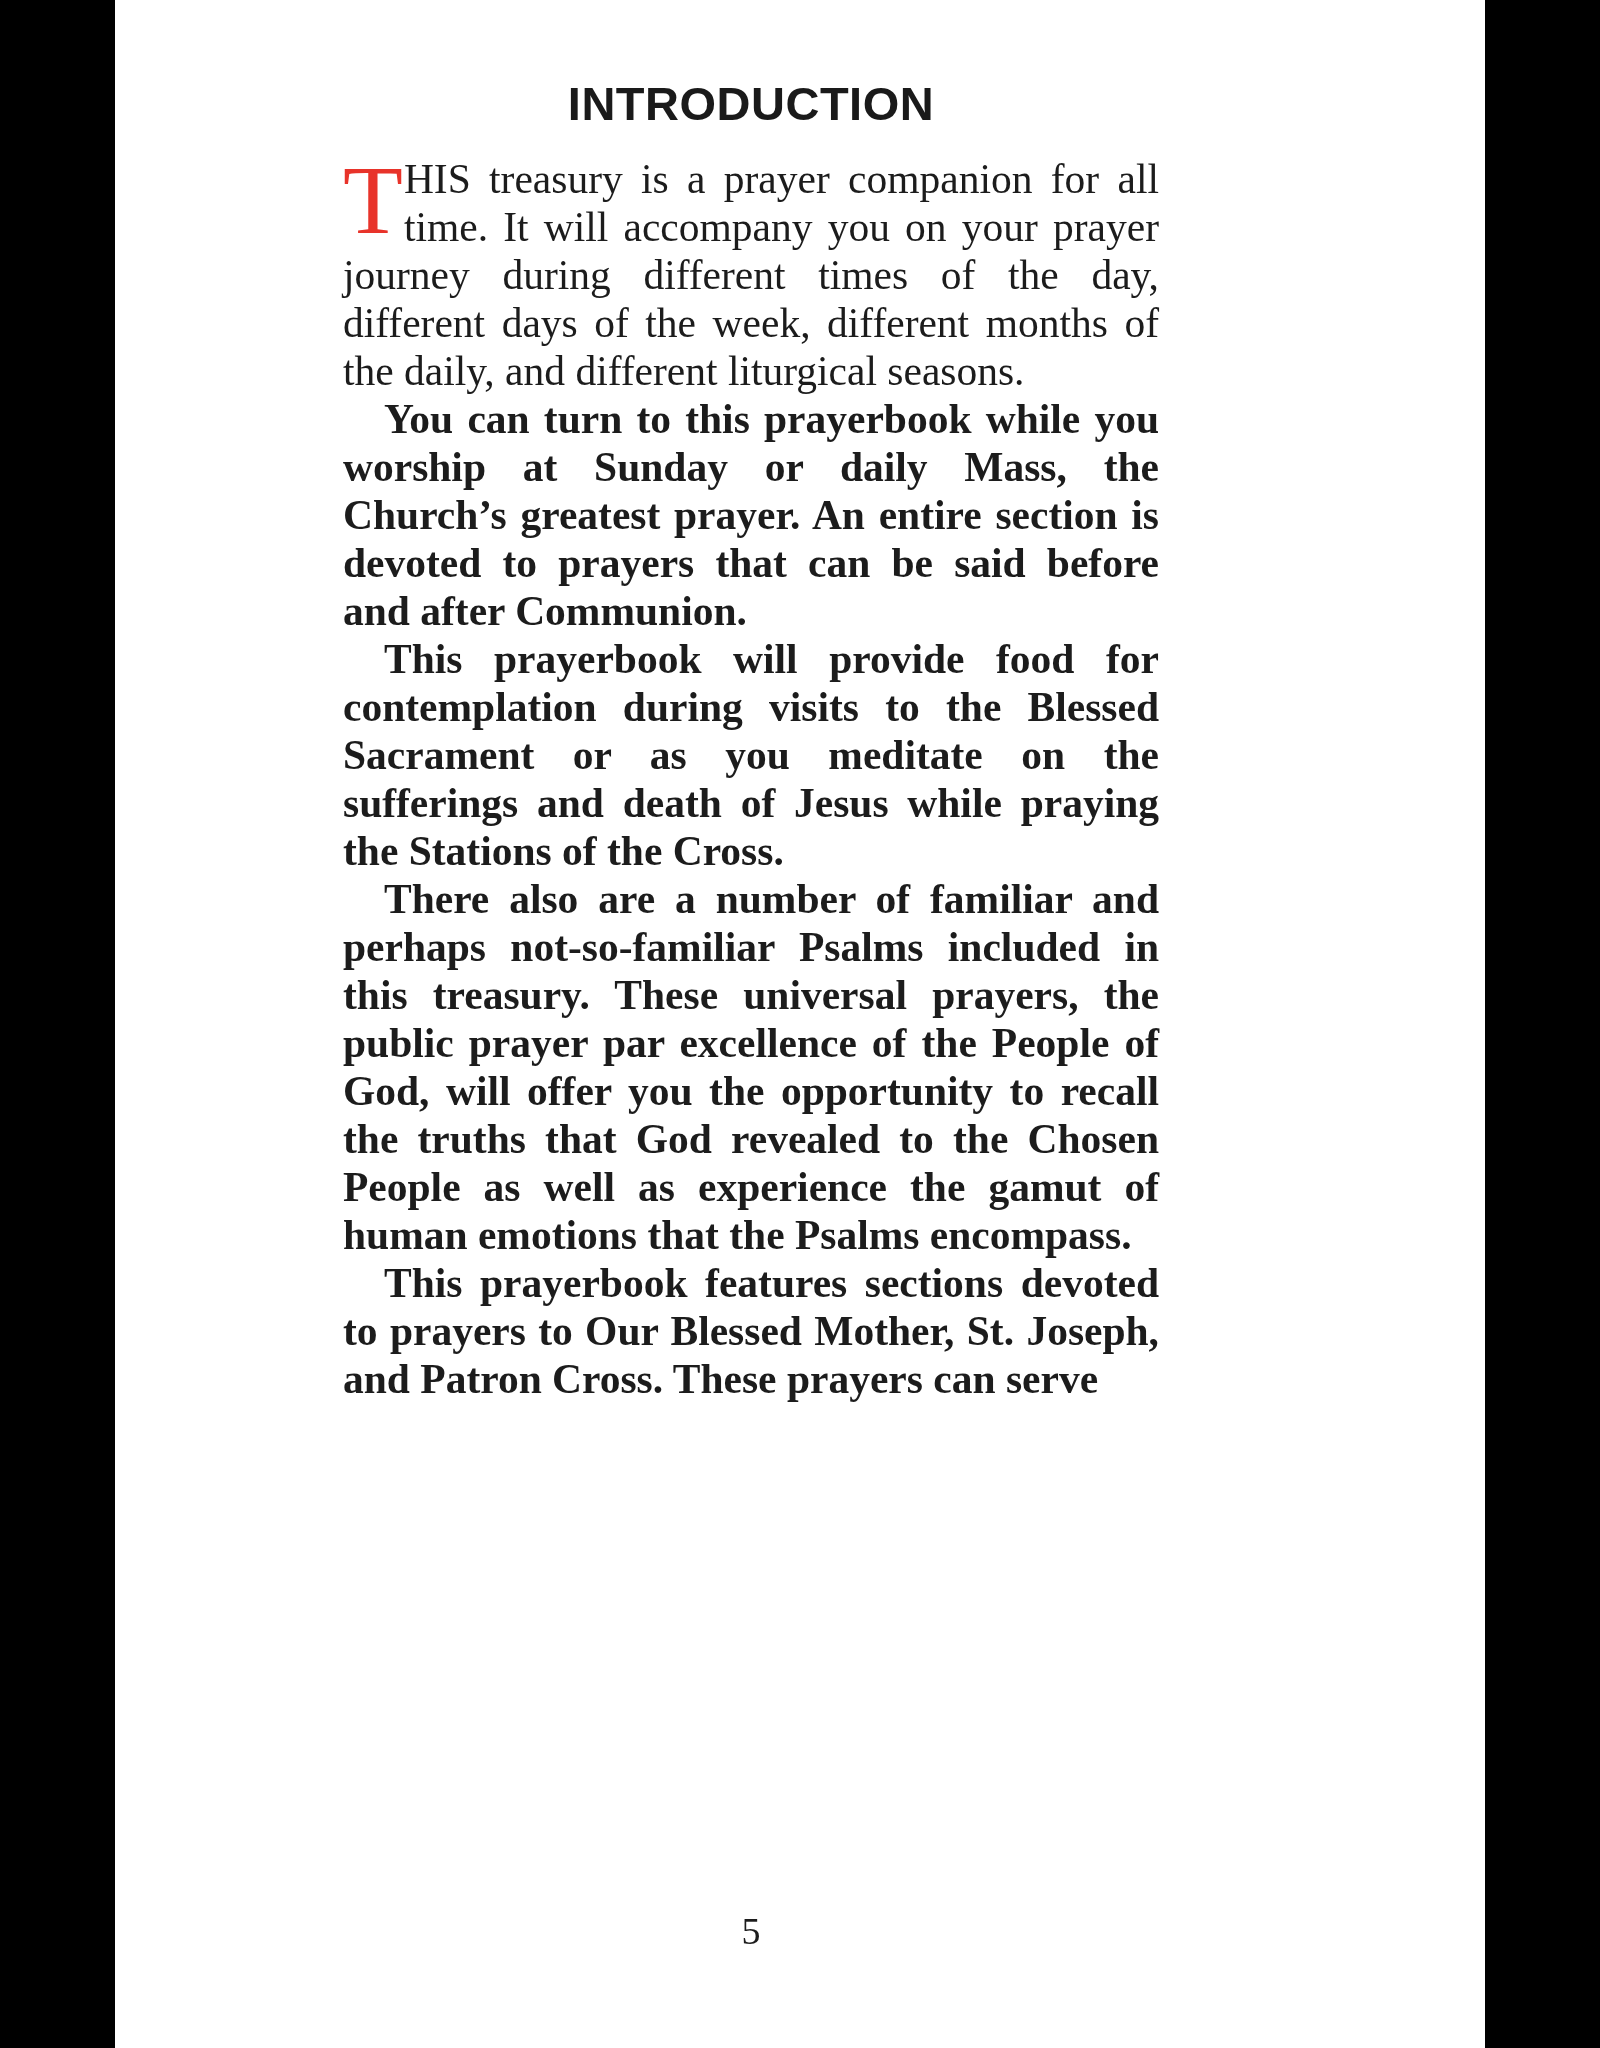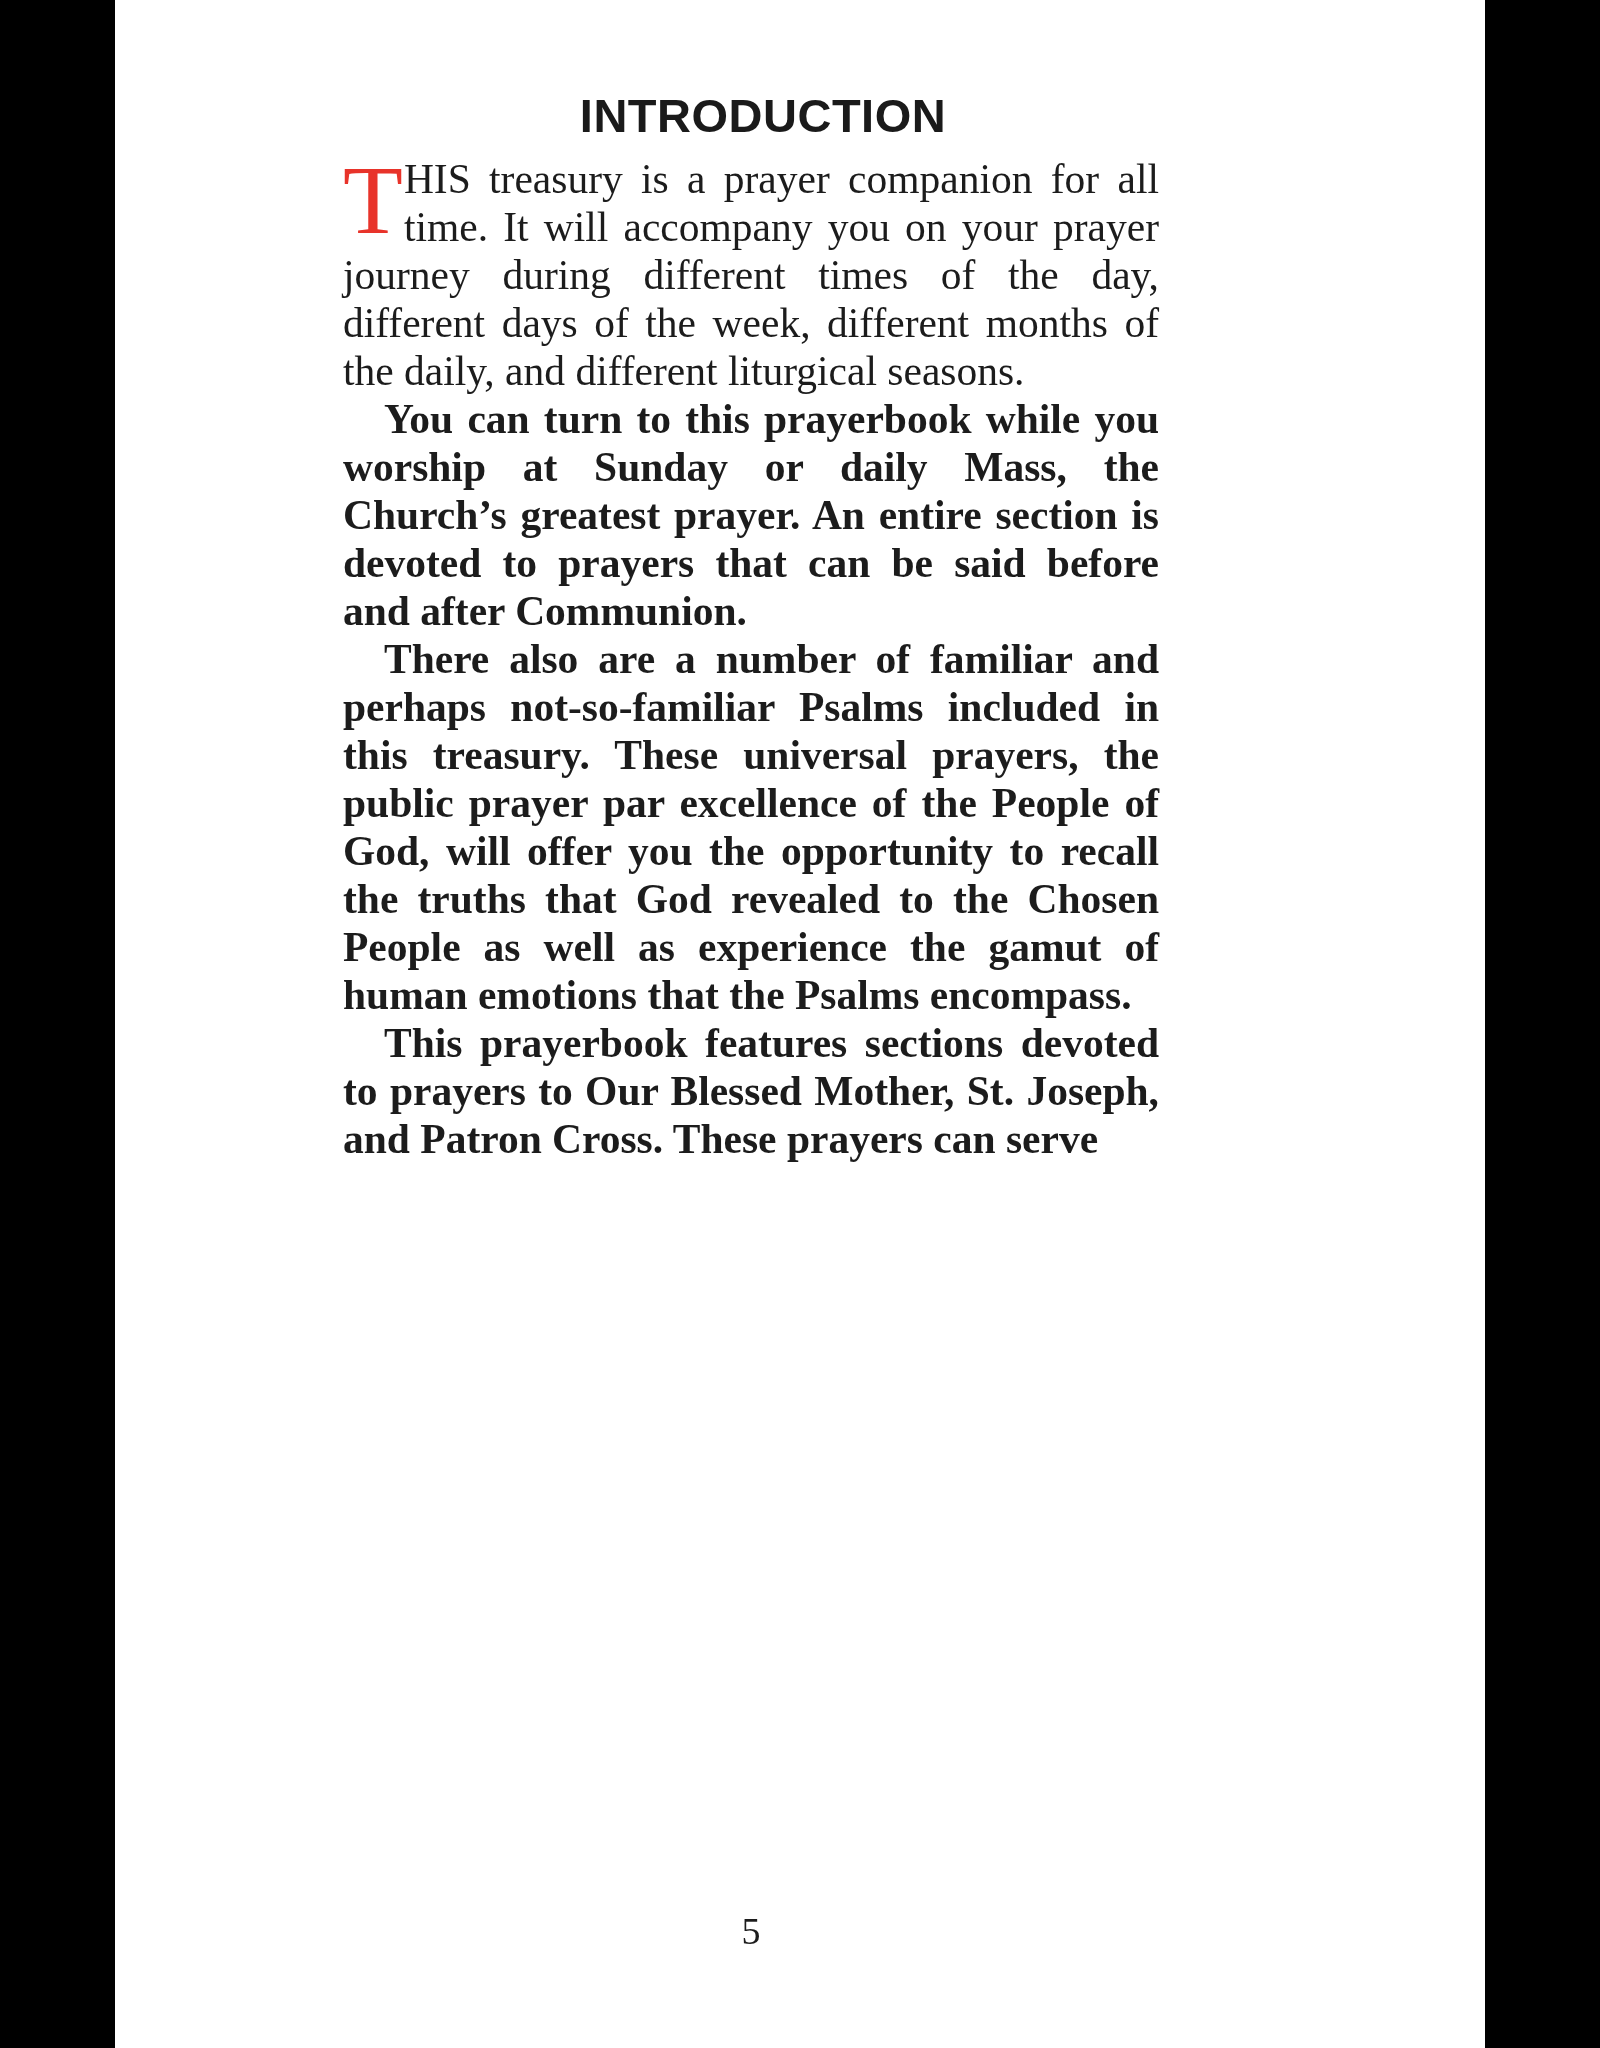--- a/index.html
+++ b/index.html
@@ -31,21 +31,21 @@
     padding: 0;
   }
   .page-inner {
     position: absolute;
     left: 228px;
     top: 0;
     width: 816px;
     height: 2048px;
   }
   .page-title {
-    margin: 12px;
+    margin: 0;
     padding: 0;
     position: absolute;
     top: 80px;
     left: 0;
     width: 816px;
     text-align: center;
     font-family: "Liberation Sans", sans-serif;
     font-weight: bold;
     font-size: 47px;
     letter-spacing: 0.5px;
@@ -120,20 +120,21 @@
     <div class="page-inner">
 
       <h1 class="page-title">INTRODUCTION</h1>
 
       <div class="body-text">
 
         <p class="first-para"><span class="dropcap">T</span><span>HIS treasury is a prayer companion for all time. It will accompany you on your prayer journey during different times of the day, different days of the week, different months of the daily, and different liturgical seasons.</span></p>
 
         <p class="indent">You can turn to this prayerbook while you worship at Sunday or daily Mass, the Church’s greatest prayer. An entire section is devoted to prayers that can be said before and after Communion.</p>
 
+        <p class="indent">This prayerbook will provide food for contemplation during visits to the Blessed Sacrament or as you meditate on the sufferings and death of Jesus while praying the Stations of the Cross.</p>
 
         <p class="indent">There also are a number of familiar and perhaps not-so-familiar Psalms included in this treasury. These universal prayers, the public prayer par excellence of the People of God, will offer you the opportunity to recall the truths that God revealed to the Chosen People as well as experience the gamut of human emotions that the Psalms encompass.</p>
 
         <p class="indent">This prayerbook features sections devoted to prayers to Our Blessed Mother, St. Joseph, and Patron Cross. These prayers can serve</p>
 
       </div>
 
       <div class="page-number">5</div>
 
     </div>

